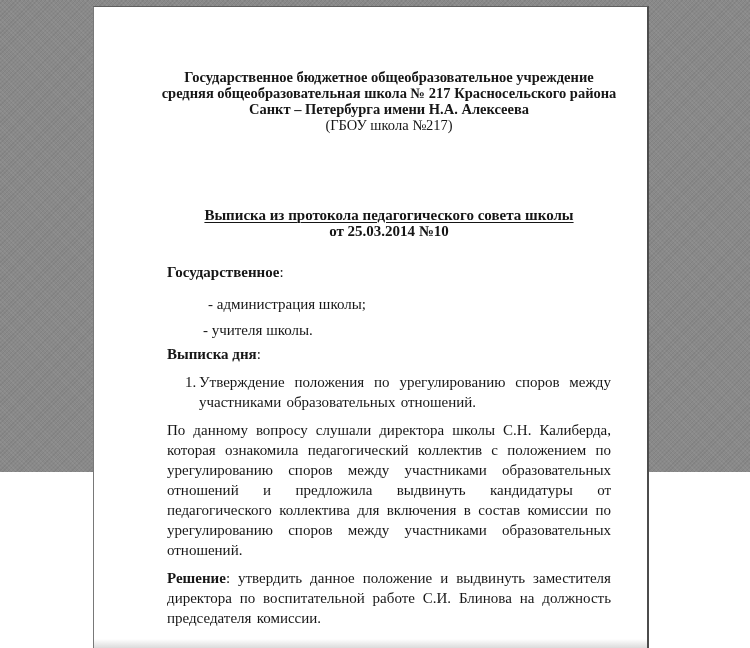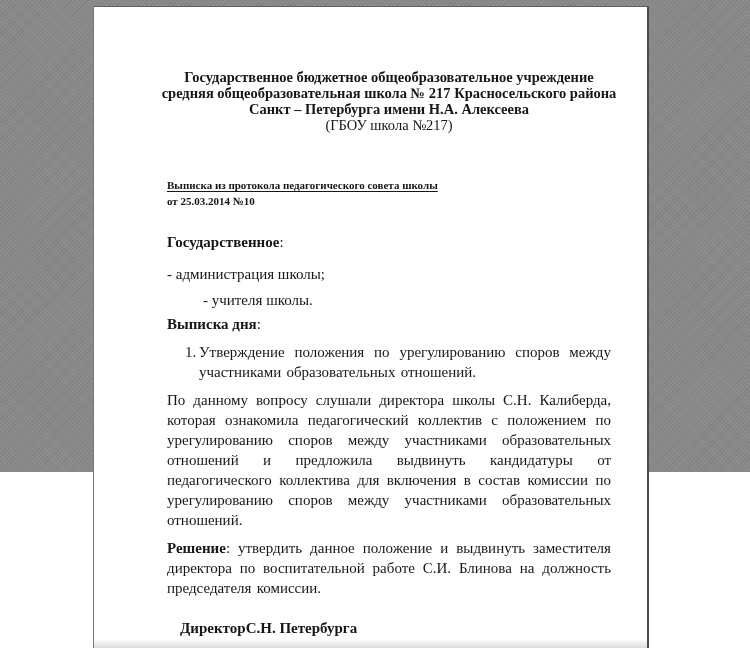--- a/index.html
+++ b/index.html
@@ -49,33 +49,34 @@
     display: flex;
     flex-direction: column;
     align-items: center;
     font-weight: bold;
     font-size: 14.5px;
     line-height: 16px;
   }
   .org-header .hline { white-space: nowrap; }
   .org-header .plain { font-weight: normal; }
   .doc-title {
-    margin-top: 44px;
+    margin-top: 74px;
     display: flex;
     flex-direction: column;
+    align-items: center;
     font-weight: bold;
-    font-size: 11px;
+    font-size: 15px;
     line-height: 16px;
   }
   .doc-title .hline { white-space: nowrap; }
   .underlined { text-decoration: underline; text-decoration-thickness: 1px; text-underline-offset: 2px; }
   .sec-label { margin-top: 23px; font-weight: bold; }
   .sec-label .colon { font-weight: normal; }
   .plain-line { font-weight: normal; }
-  .att-item-1 { margin-top: 12px; }
+  .att-item-1 { margin-top: 12px; margin-left: 41px; }
   .att-item-2 { margin-top: 6px; margin-left: 36px; }
   .agenda-label { margin-top: 4px; font-weight: bold; }
   .agenda-label .colon { font-weight: normal; }
   .agenda-item {
     margin-top: 8px;
     padding-left: 18px;
     display: flex;
   }
   .agenda-num { flex: 0 0 14px; }
   .agenda-text {

